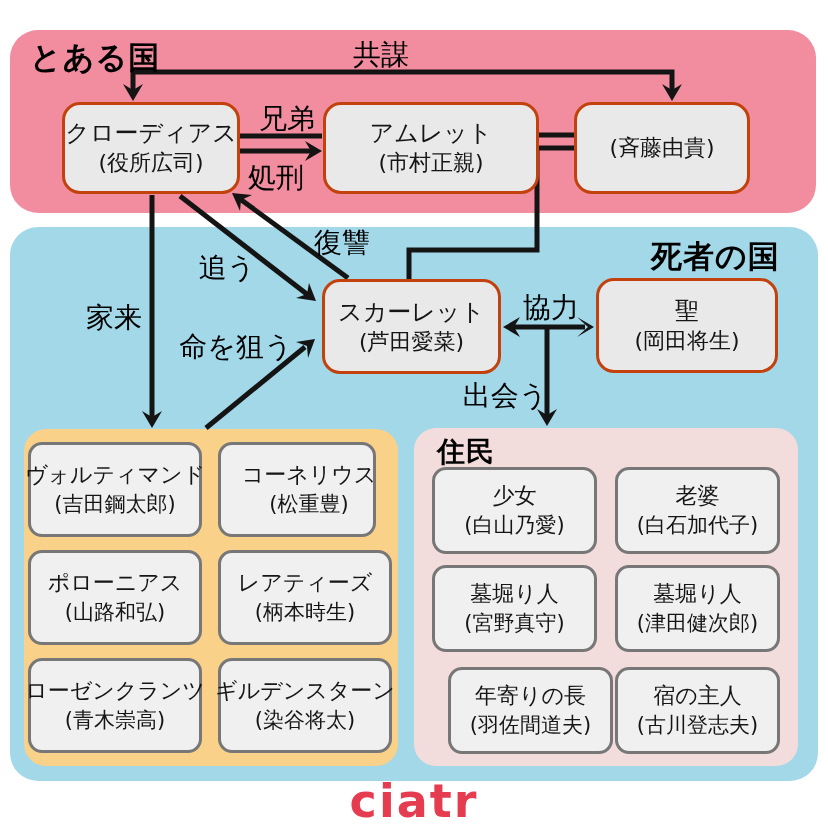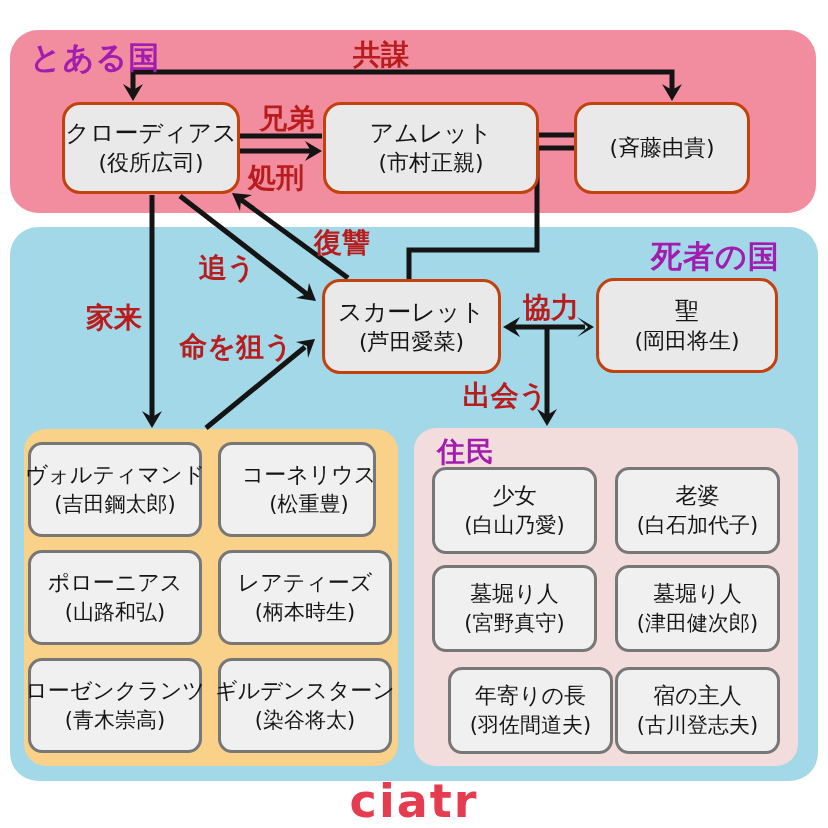--- a/index.html
+++ b/index.html
@@ -6,38 +6,38 @@
   #stage{
     position:relative;width:828px;height:828px;background:#ffffff;overflow:hidden;
     font-family:"DejaVu Sans","Liberation Sans",sans-serif;color:#151515;
   }
   .region{position:absolute;border-radius:28px;}
   #region-country{left:10px;top:30px;width:806px;height:183px;background:#f28da0;}
   #region-dead{left:10px;top:227px;width:808px;height:554px;background:#a3d8e8;}
   #group-courtiers{left:24px;top:429px;width:374px;height:337px;background:#fad189;border-radius:22px;}
   #group-residents{left:414px;top:428px;width:384px;height:338px;background:#f3dcdc;border-radius:22px;}
   .region-title{
-    position:absolute;font-size:31px;font-weight:700;color:#a21caf;letter-spacing:1px;white-space:nowrap;
+    position:absolute;font-size:31px;font-weight:700;color:#000000;letter-spacing:1px;white-space:nowrap;
   }
   .cbox{
     position:absolute;background:#e9e9e9;border:3px solid #c2410c;border-radius:18px;
     display:flex;flex-direction:column;align-items:center;justify-content:center;
     box-sizing:border-box;line-height:1.3;text-align:center;
   }
   .cbox .nm{font-size:24px;font-weight:500;white-space:nowrap;}
   .cbox .ac{font-size:22px;white-space:nowrap;}
   .sbox{
     position:absolute;background:#f0f0f0;border:3px solid #777;border-radius:14px;
     display:flex;flex-direction:column;align-items:center;justify-content:center;
     box-sizing:border-box;line-height:1.35;text-align:center;
   }
   .sbox .nm{font-size:22px;font-weight:500;white-space:nowrap;}
   .sbox .ac{font-size:21px;white-space:nowrap;}
   .rel{
-    position:absolute;font-size:28px;font-weight:700;color:#b91c1c;white-space:nowrap;
+    position:absolute;font-size:28px;font-weight:400;color:#000000;white-space:nowrap;
     transform:translateX(-50%);
   }
   #overlay{position:absolute;left:0;top:0;pointer-events:none;}
   #logo{
     position:absolute;left:0;top:778px;width:828px;text-align:center;
     font-size:46px;font-weight:700;color:#e63c50;letter-spacing:2px;line-height:1;
   }
 </style>
 </head>
 <body>

